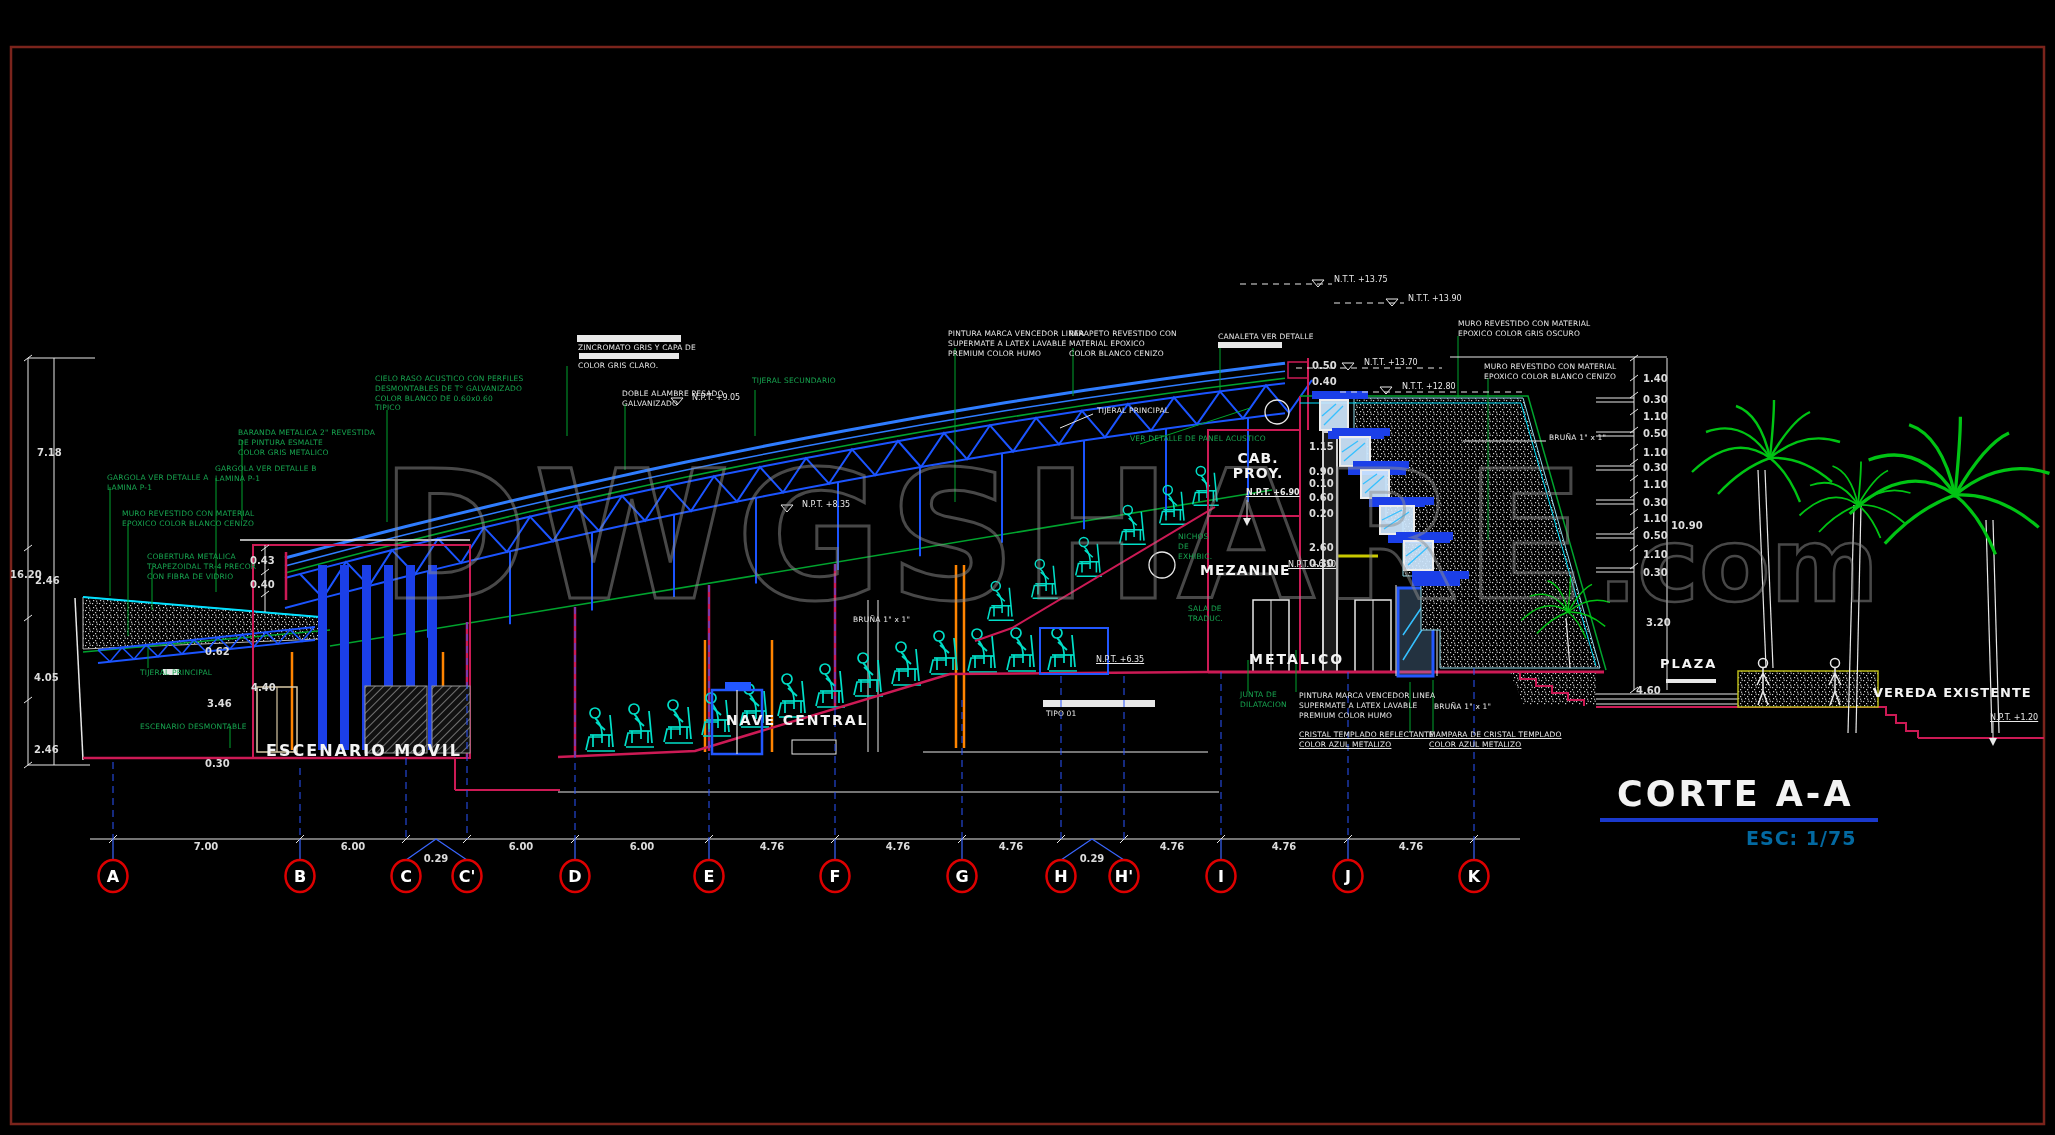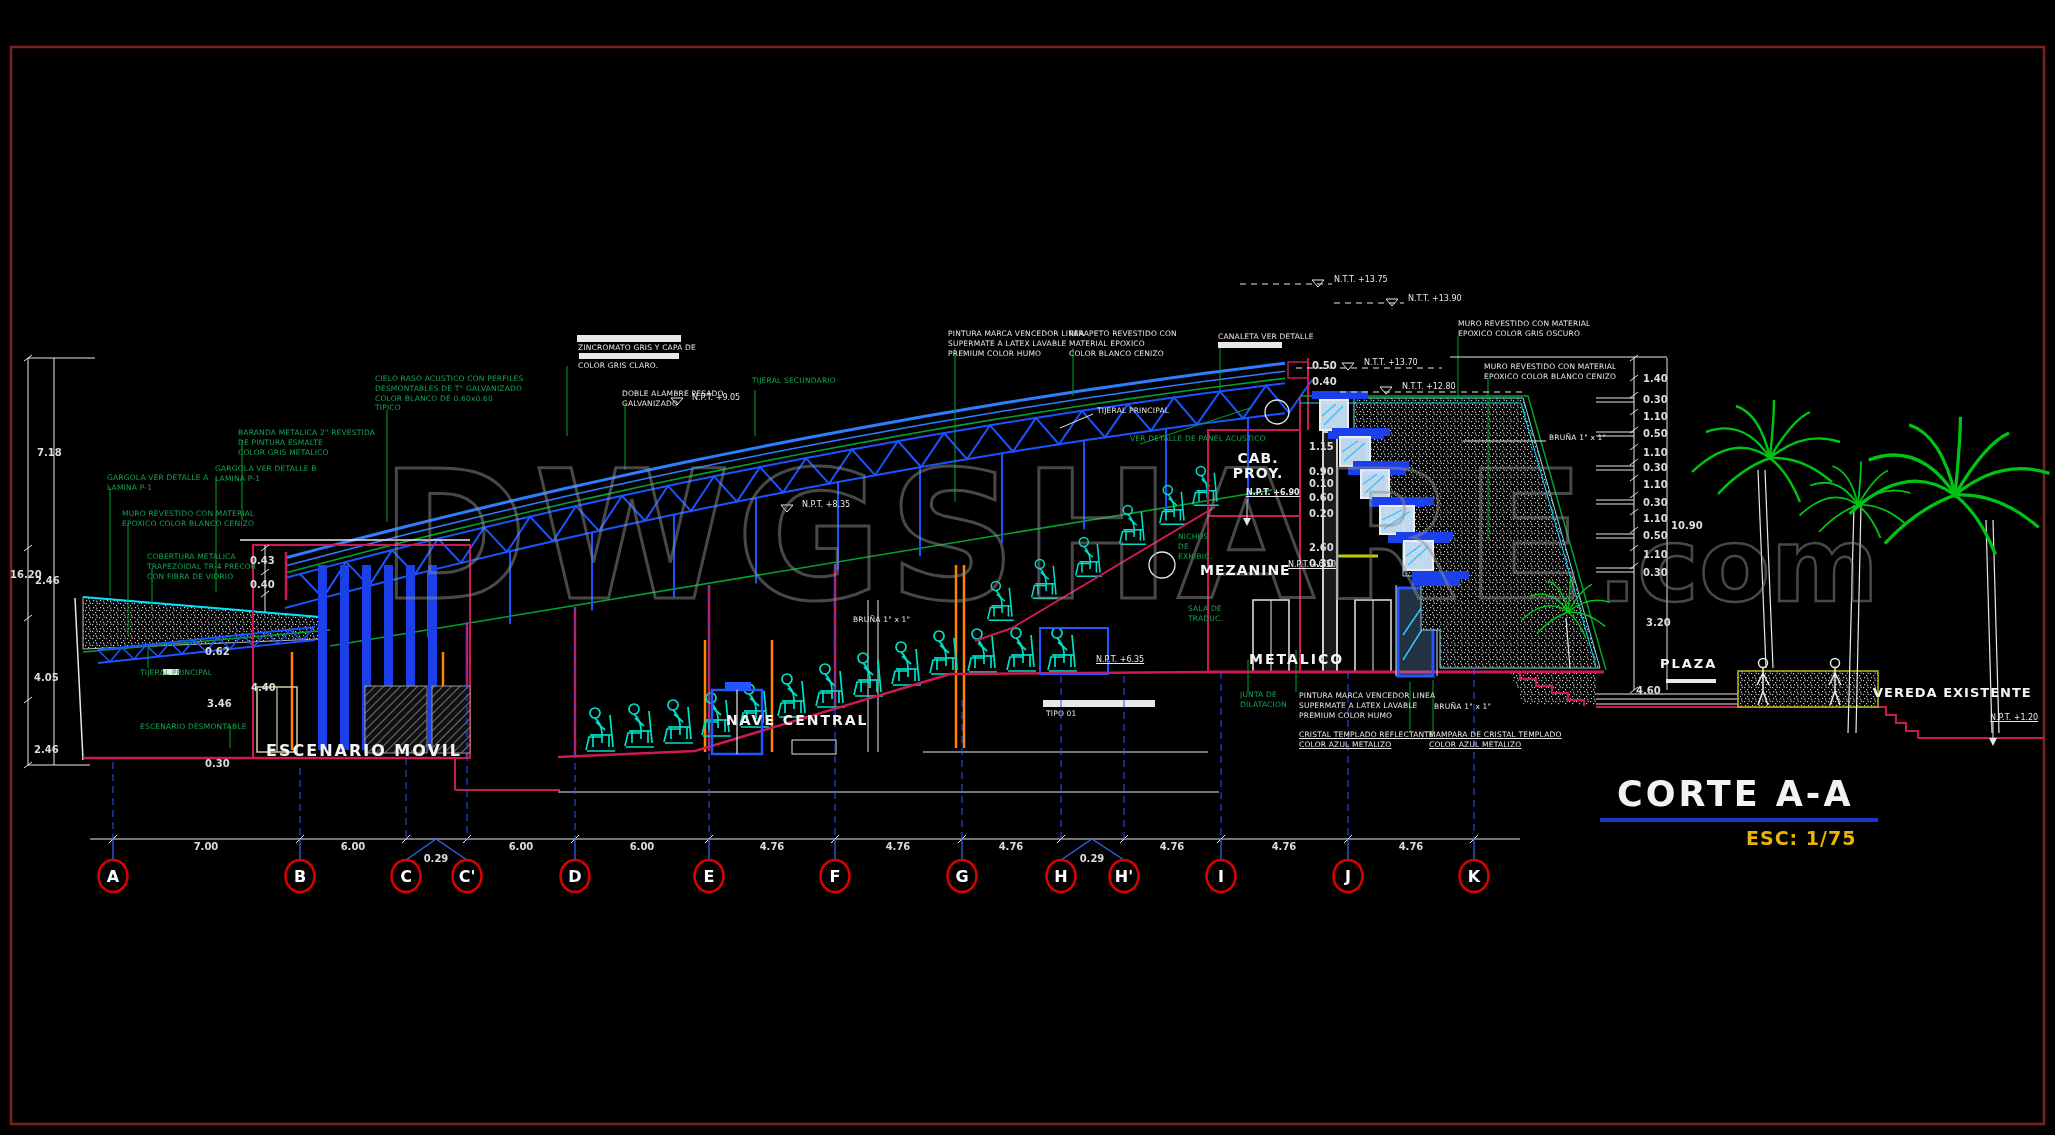--- a/index.html
+++ b/index.html
@@ -23,21 +23,21 @@
       opacity:.5;pointer-events:none;}
   .wm-main{font-size:178px;font-weight:800;letter-spacing:6px;color:transparent;
       -webkit-text-stroke:3px #8f8f8f;line-height:1;}
   .wm-suffix{font-size:104px;font-weight:800;color:transparent;-webkit-text-stroke:2.5px #8f8f8f;
       line-height:1.15;margin-left:6px;}
   
   .title-main{position:absolute;left:1617px;top:774px;font-size:35px;font-weight:800;
       letter-spacing:3px;color:#f2f2f2;z-index:32;}
   .title-underline{position:absolute;left:1600px;top:818px;width:278px;height:4px;background:#1a39cc;z-index:32;}
   .title-scale{position:absolute;left:1746px;top:827px;font-size:19px;font-weight:800;
-      letter-spacing:1px;color:#eab308;z-index:32;}
+      letter-spacing:1px;color:#0369a1;z-index:32;}
 </style>
 </head>
 <body>
 
 <div class="stage">
 
   <svg id="cad" width="2055" height="1135" viewBox="0 0 2055 1135">
       <defs>
         <pattern id="stip" width="7" height="7" patternUnits="userSpaceOnUse">
           <rect width="7" height="7" fill="#000"></rect>

